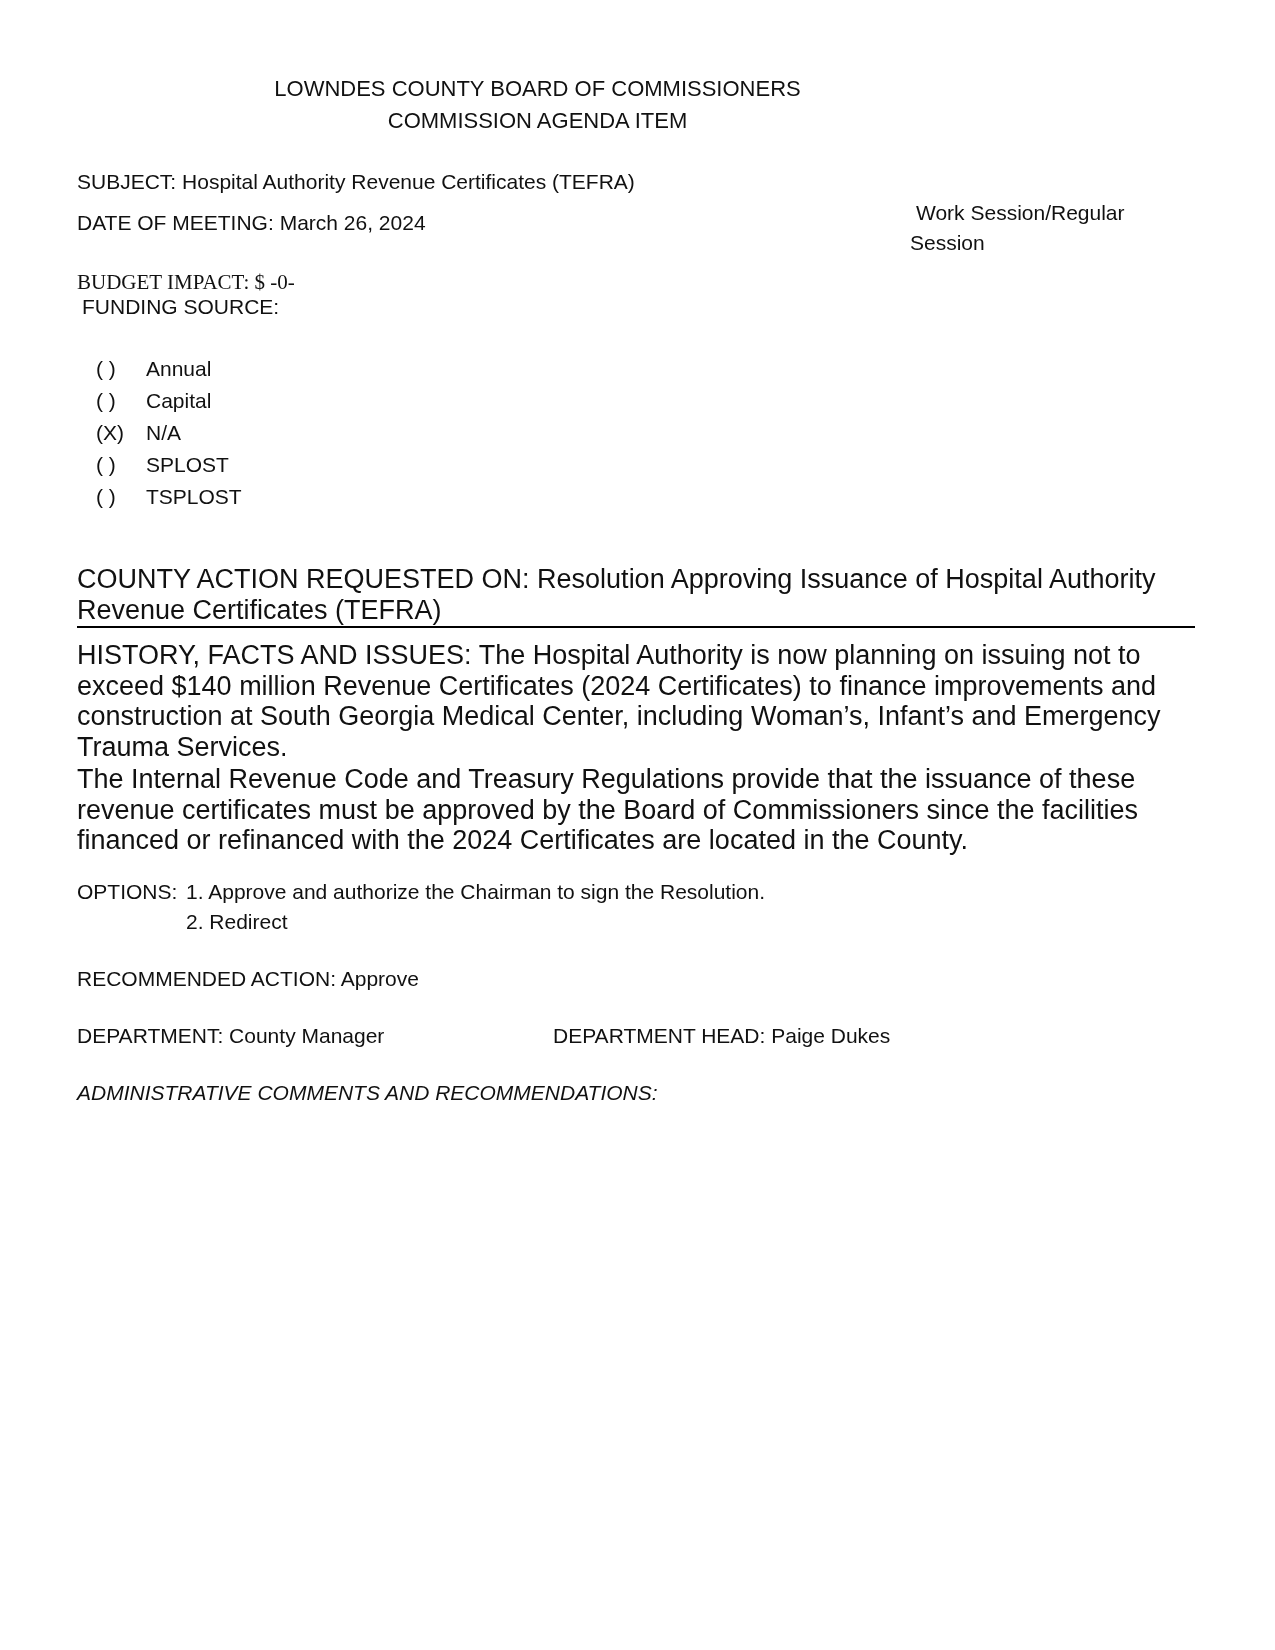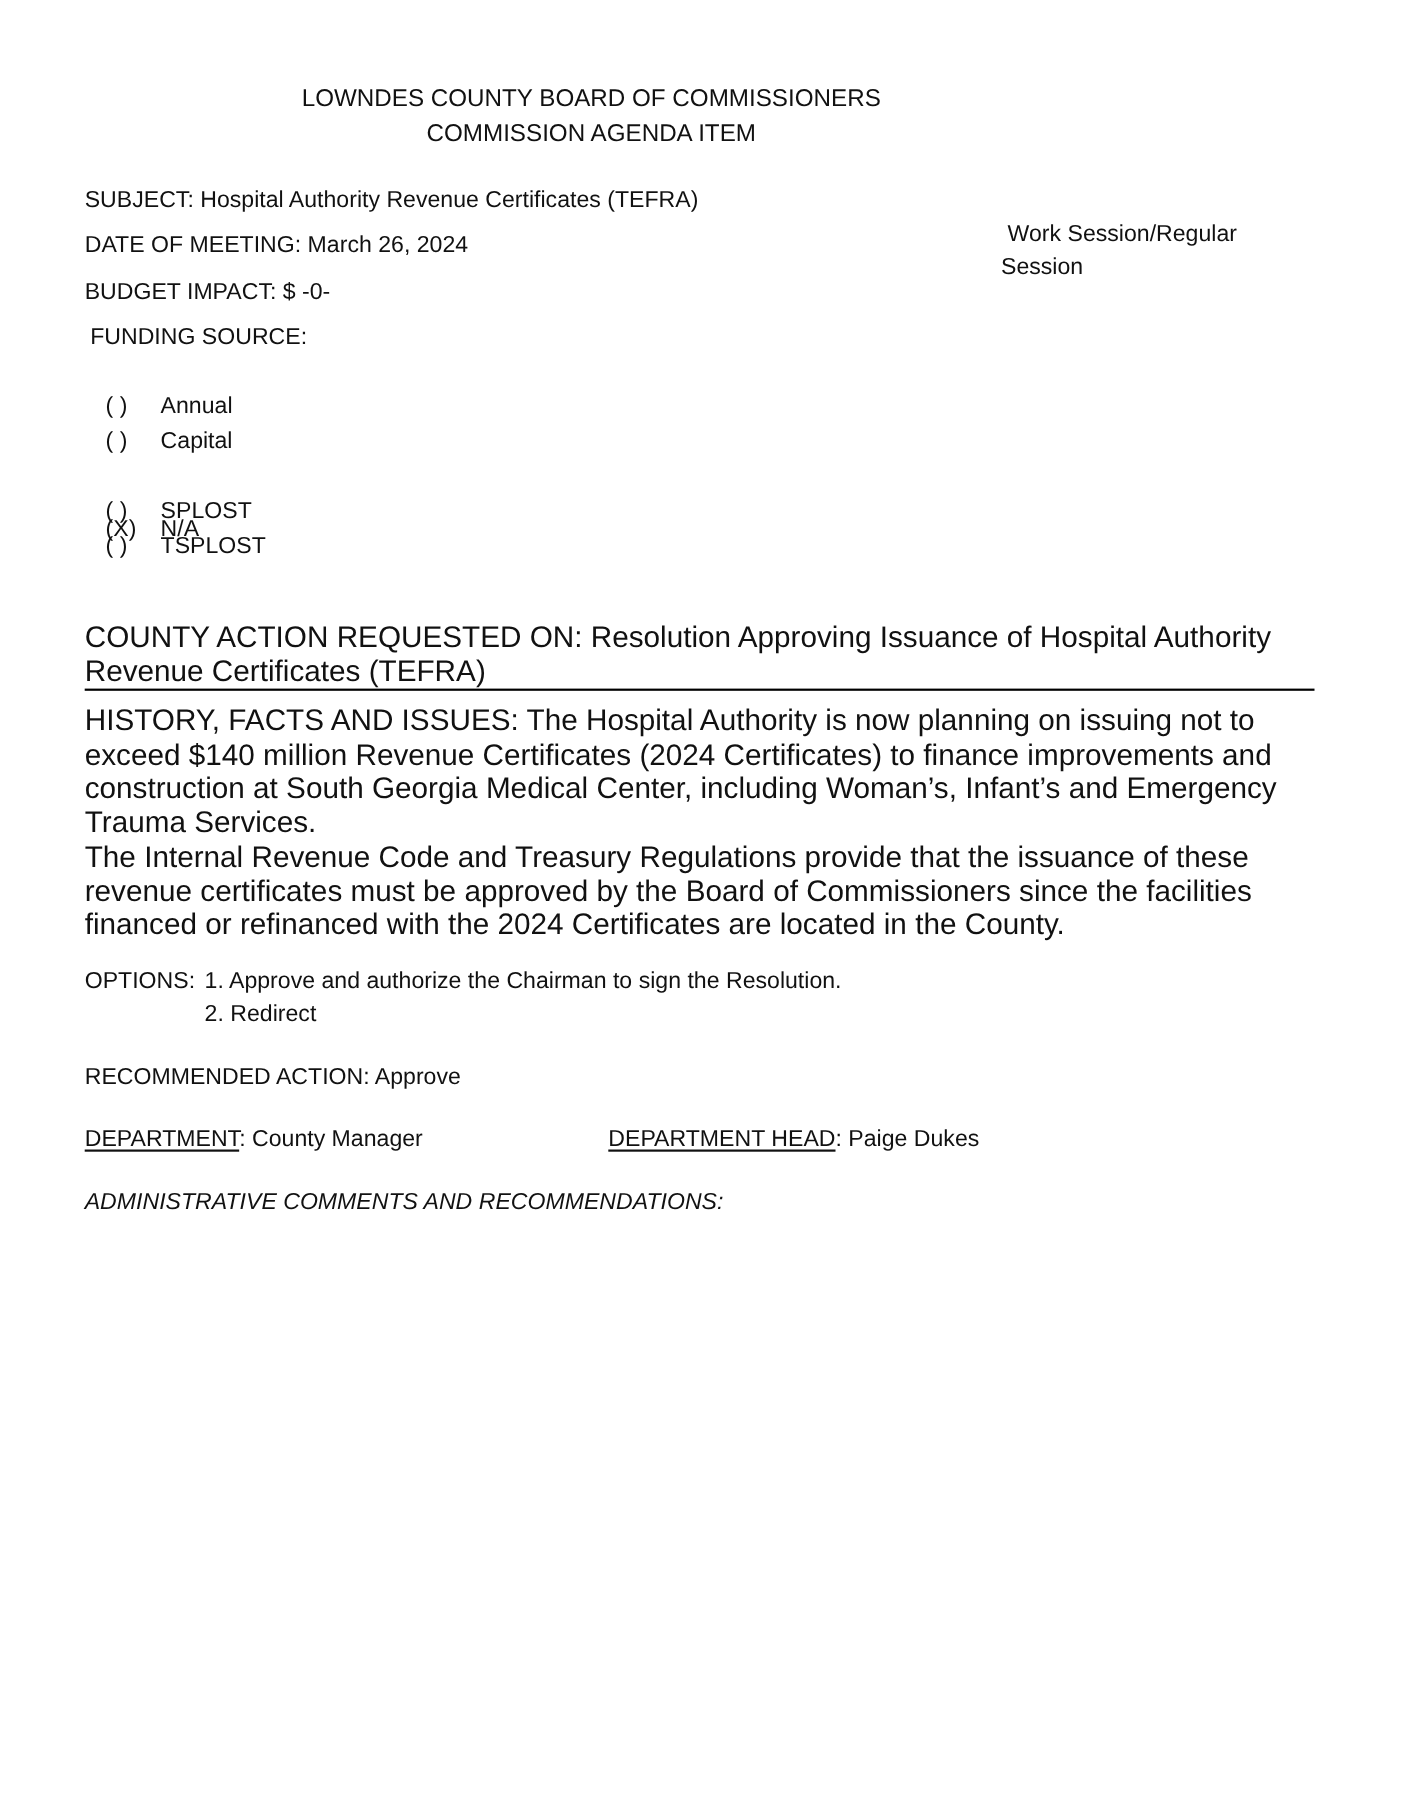--- a/index.html
+++ b/index.html
@@ -5,21 +5,21 @@
     html, body { margin: 0; padding: 0; background: #ffffff; }
     body {
       width: 1275px; height: 1650px; position: relative; overflow: hidden;
       font-family: "Liberation Sans", sans-serif; color: #111111;
       font-size: 21px;
     }
     .abs { position: absolute; white-space: nowrap; }
     .center-line { position: absolute; left: 0; width: 1075px; text-align: center; font-size: 22px; }
     .para { position: absolute; left: 77px; width: 1120px; line-height: 30.5px; font-size: 27px; white-space: normal; }
     .rule { position: absolute; left: 77px; width: 1118px; height: 2px; background: #000; top: 626px; }
-    .u { text-decoration: underline; text-underline-offset: 3px; }
+    .u { text-underline-offset: 3px; }
     .mark { display: inline-block; width: 50px; }
   </style>
 </head>
 <body>
 
 <div>
 
   <div class="center-line" style="top:76px;">LOWNDES COUNTY BOARD OF COMMISSIONERS</div>
   <div class="center-line" style="top:108px;">COMMISSION AGENDA ITEM</div>
 
@@ -29,35 +29,35 @@
   </div>
 
   <div class="abs" style="left:77px; top:211px;">
     <span>DATE OF MEETING:</span>
     <span>March 26, 2024</span>
   </div>
 
   <div class="abs" style="left:916px; top:201px;">Work Session/Regular</div>
   <div class="abs" style="left:910px; top:231px;">Session</div>
 
-  <div class="abs" style="left:77px; top:254px;">
+  <div class="abs" style="left:77px; top:270px;font-family:Liberation Serif, serif;">
     <span>BUDGET IMPACT:</span>
     <span>$ -0-</span>
   </div>
 
   <div class="abs" style="left:82px; top:295px;">FUNDING SOURCE:</div>
 
   <div>
     <div class="abs" style="left:96px; top:357px;">
       <span class="mark">( )</span><span>Annual</span>
     </div>
     <div class="abs" style="left:96px; top:389px;">
       <span class="mark">( )</span><span>Capital</span>
     </div>
-    <div class="abs" style="left:96px; top:421px;margin-top:48px;">
+    <div class="abs" style="left:96px; top:421px;">
       <span class="mark">(X)</span><span>N/A</span>
     </div>
     <div class="abs" style="left:96px; top:453px;">
       <span class="mark">( )</span><span>SPLOST</span>
     </div>
     <div class="abs" style="left:96px; top:485px;">
       <span class="mark">( )</span><span>TSPLOST</span>
     </div>
   </div>
 

